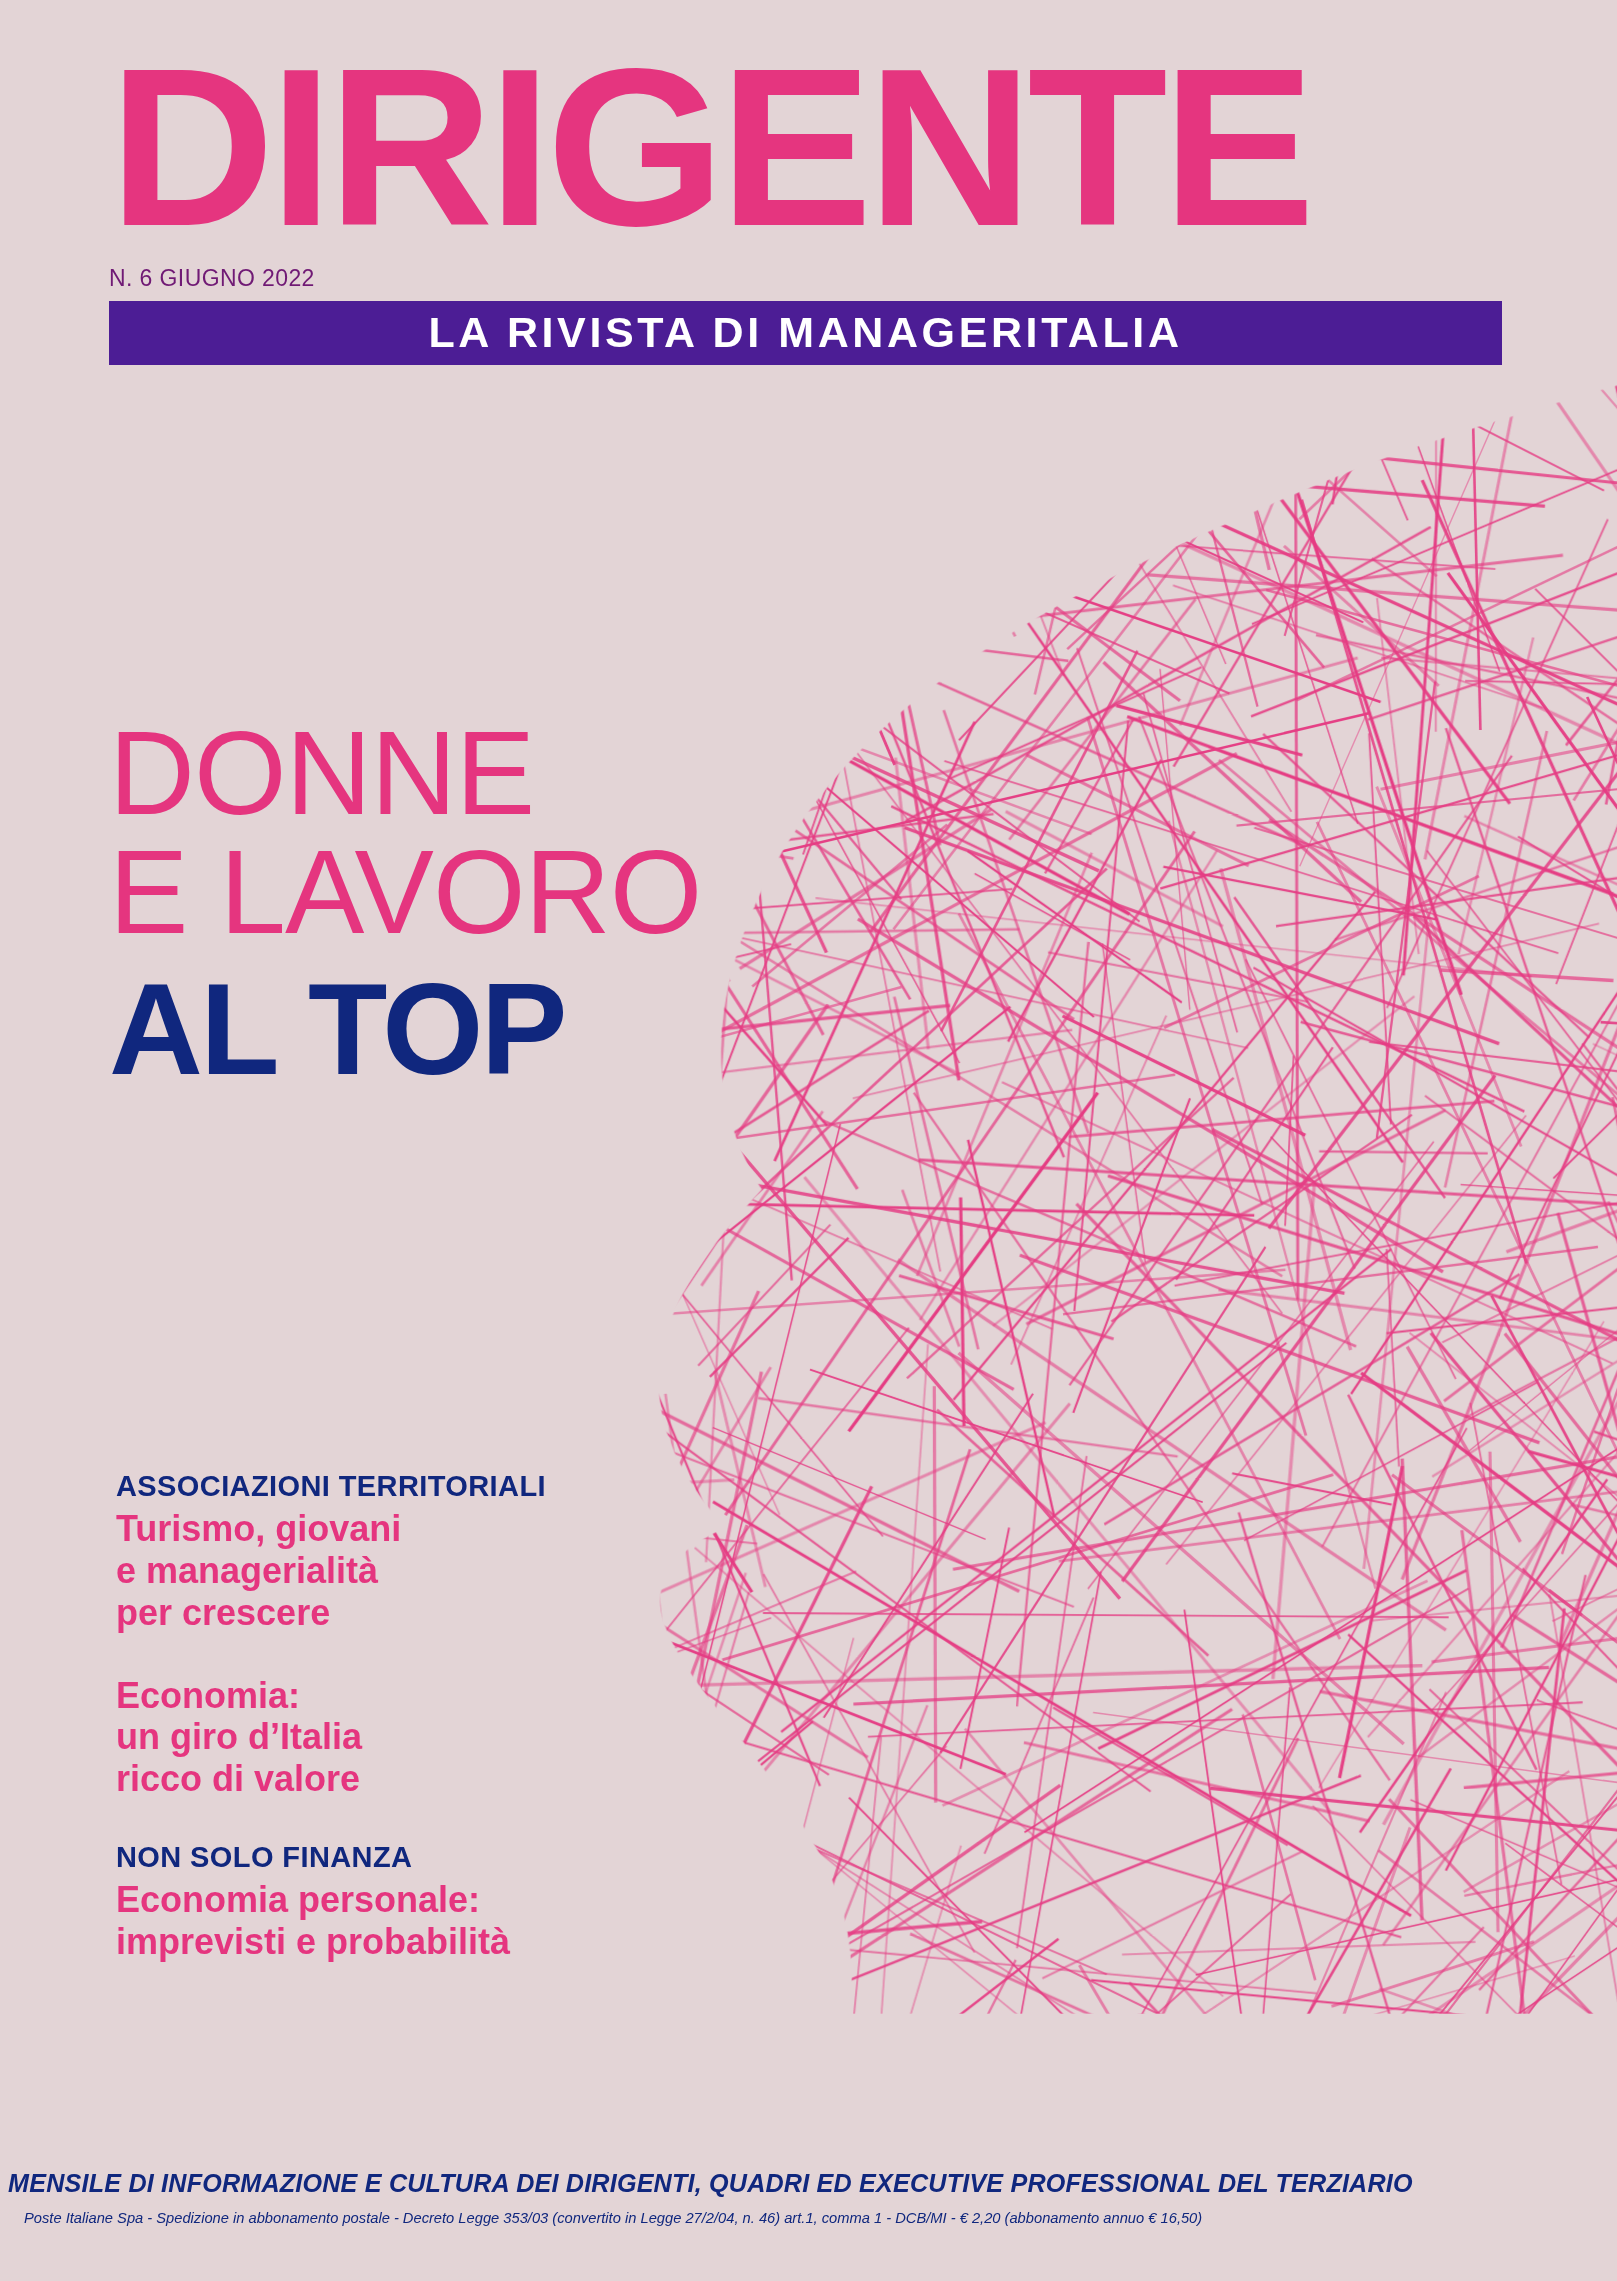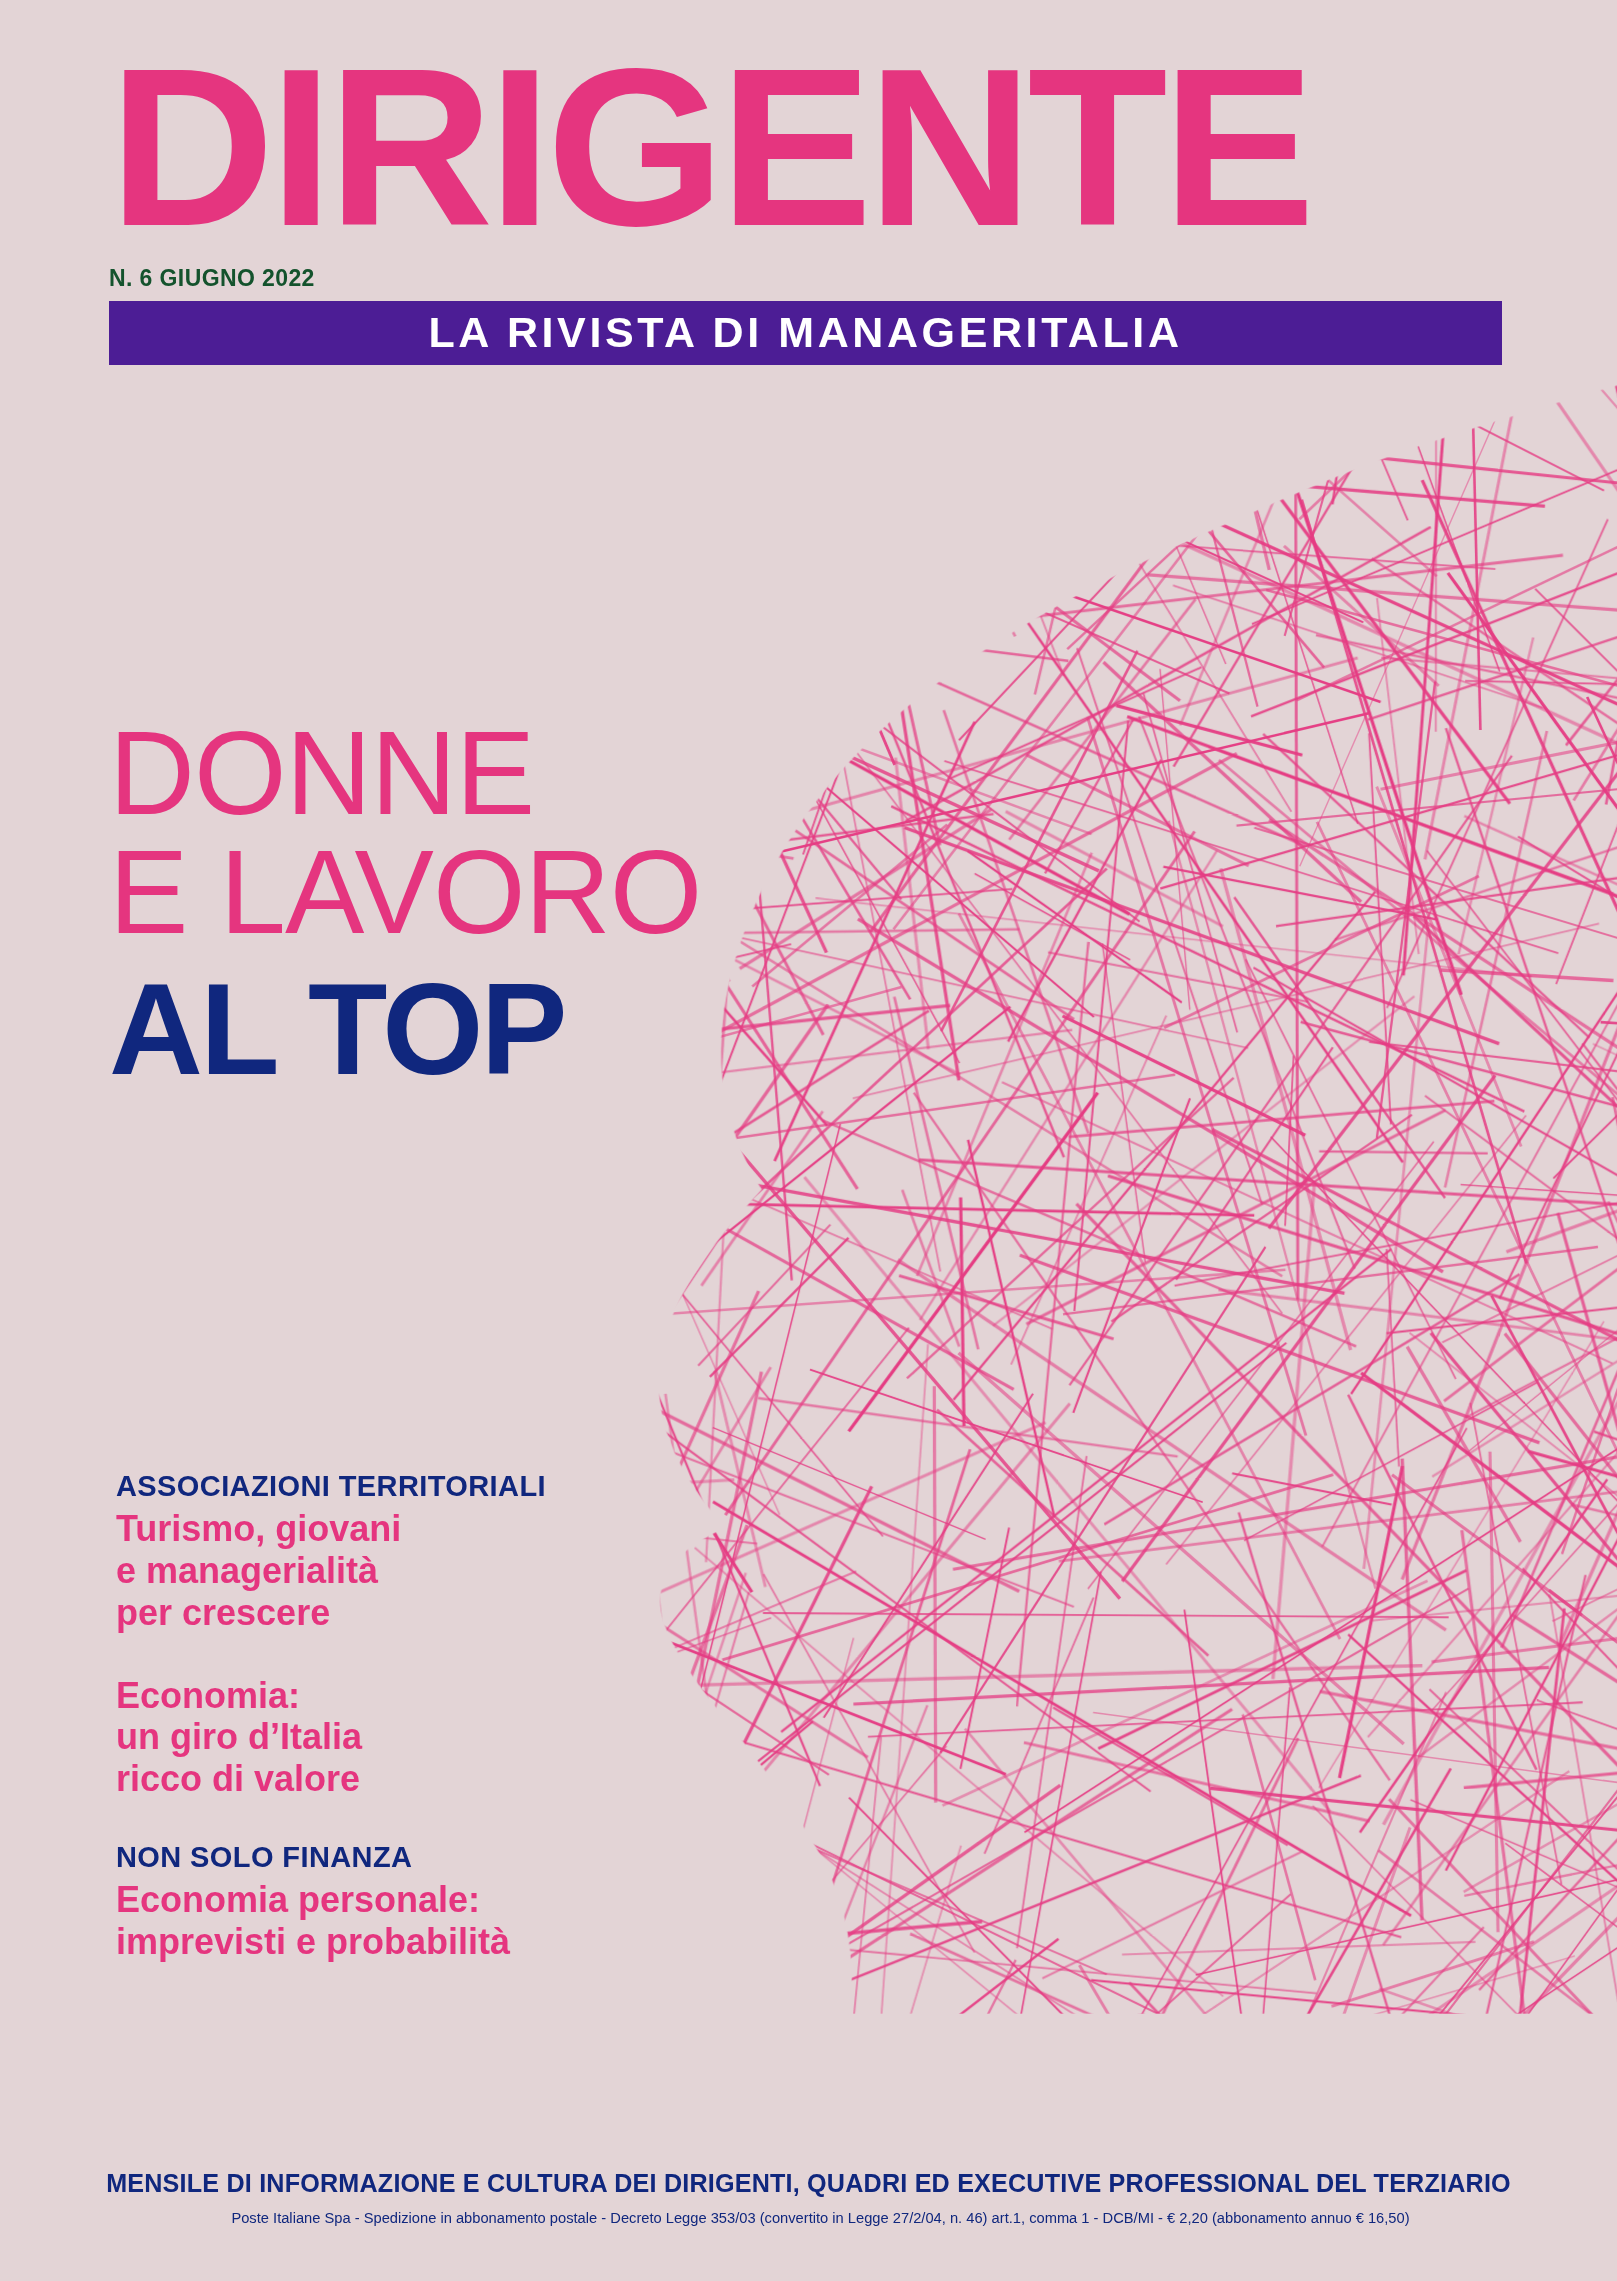--- a/index.html
+++ b/index.html
@@ -42,23 +42,23 @@
     line-height: 0.82;
     letter-spacing: -5.3px;
     color: #e5357f;
     white-space: nowrap;
     transform: scaleX(1.02);
     transform-origin: left center;
   }
   #issue-line {
     margin-top: 25px;
     font-size: 23px;
-    font-weight: bold;
+    font-weight: normal;
     letter-spacing: 0.4px;
-    color: #14532d;
+    color: #701a75;
   }
   #subtitle-bar {
     margin-top: 9px;
     width: 1393px;
     height: 64px;
     background: #4c1d95;
     display: flex;
     align-items: center;
     justify-content: center;
   }
@@ -113,21 +113,21 @@
     line-height: 1.16;
   }
   .teaser-block.spaced { margin-top: 41px; }
 
   
   #footer {
     position: absolute;
     left: 0;
     right: 0;
     bottom: 55px;
-    text-align: center;
+    font-style: italic;
   }
   #footer-main {
     color: #10277e;
     font-weight: bold;
     font-size: 25.4px;
     letter-spacing: 0.2px;
     transform: scaleX(0.99);
   }
   #footer-legal {
     margin-top: 12.5px;

